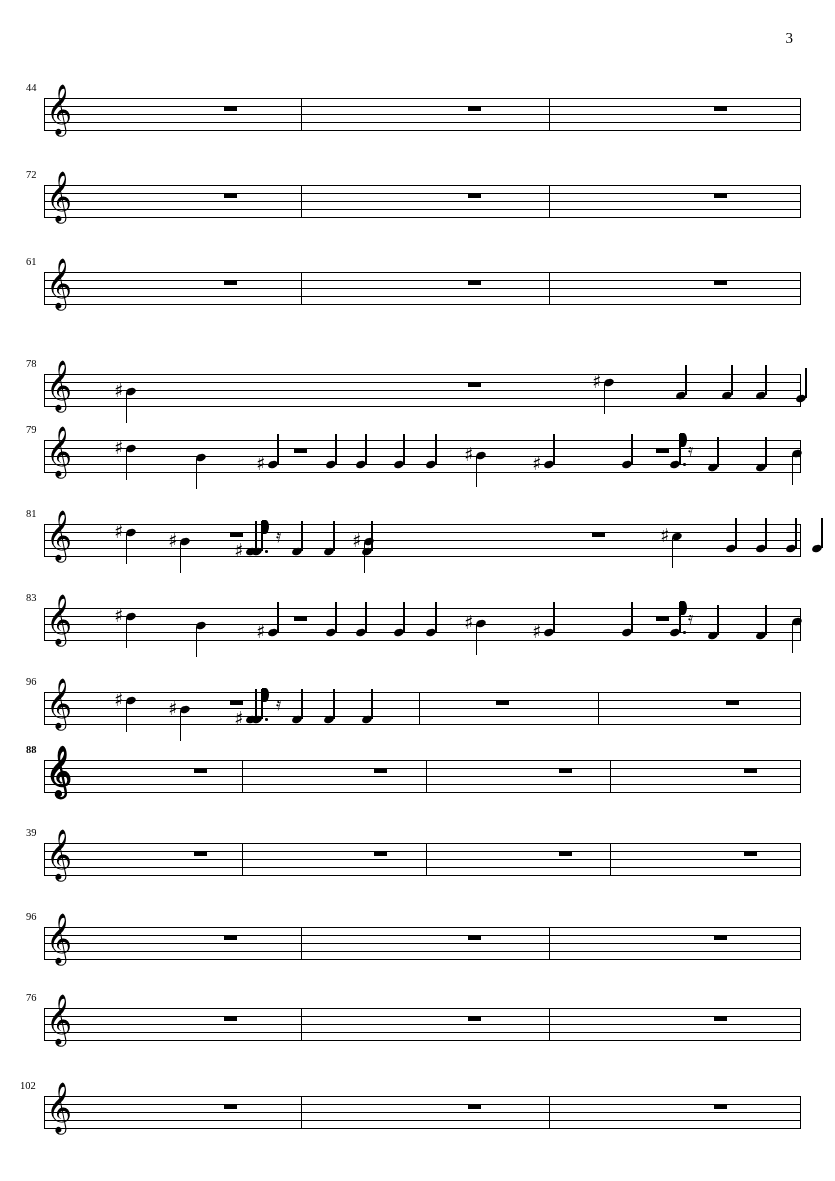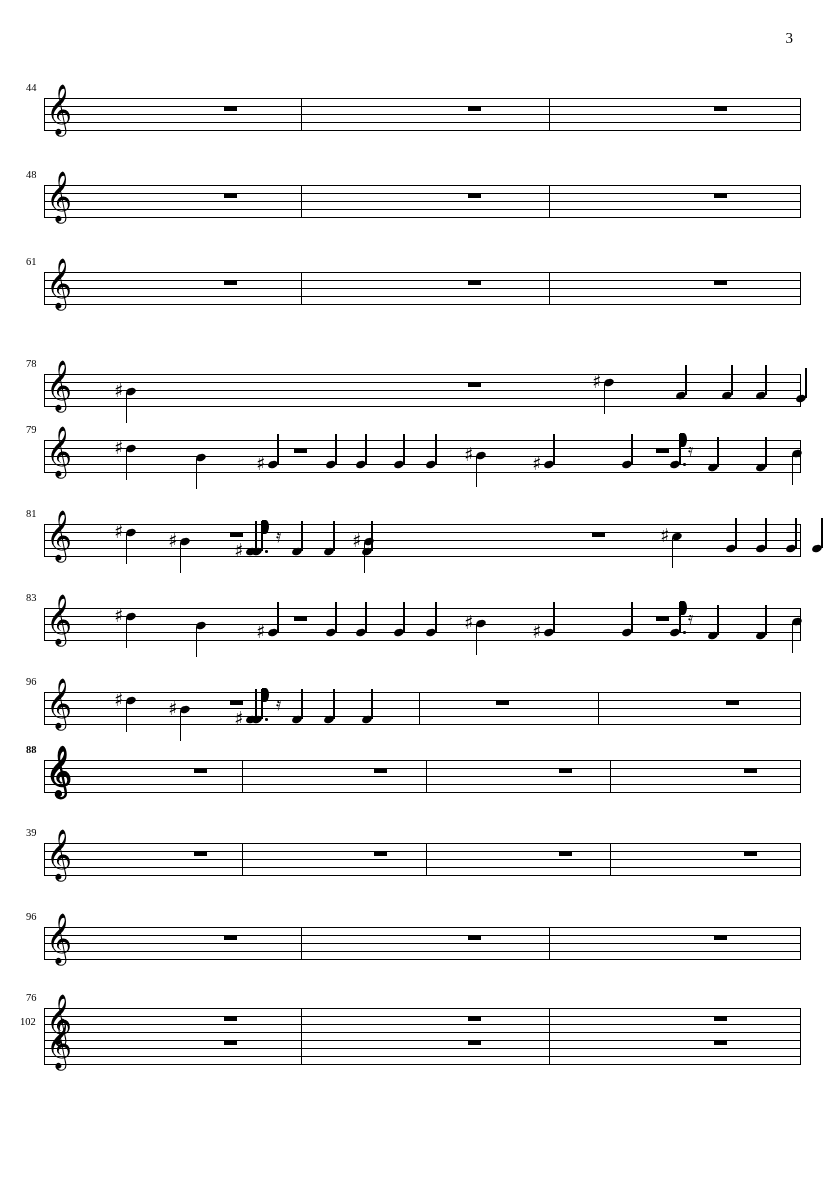--- a/index.html
+++ b/index.html
@@ -169,21 +169,21 @@
           <div class="line l0"></div>
           <div class="line l1"></div>
           <div class="line l2"></div>
           <div class="line l3"></div>
           <div class="line l4"></div>
         </div>
         <div class="barline" style="left: 0px;"></div>
         <div class="barline" style="left: 257px;"></div>
         <div class="barline" style="left: 505px;"></div>
         <div class="barline" style="left: 756px;"></div>
-        <div class="measure-number" style="left: -18px;">48</div>
+        <div class="measure-number" style="left: -18px;">72</div>
         <div class="clef">𝄞</div>
         <div class="rest" style="left: 180px;"></div>
         <div class="rest" style="left: 424px;"></div>
         <div class="rest" style="left: 670px;"></div>
       </div>
       <div class="system" style="top: 272px;">
         <div class="staff">
           <div class="line l0"></div>
           <div class="line l1"></div>
           <div class="line l2"></div>
@@ -592,21 +592,21 @@
         <div class="barline" style="left: 0px;"></div>
         <div class="barline" style="left: 257px;"></div>
         <div class="barline" style="left: 505px;"></div>
         <div class="barline" style="left: 756px;"></div>
         <div class="measure-number" style="left: -18px;">76</div>
         <div class="clef">𝄞</div>
         <div class="rest" style="left: 180px;"></div>
         <div class="rest" style="left: 424px;"></div>
         <div class="rest" style="left: 670px;"></div>
       </div>
-      <div class="system" style="top: 1032px;">
+      <div class="system" style="top: 1096px;">
         <div class="staff">
           <div class="line l0"></div>
           <div class="line l1"></div>
           <div class="line l2"></div>
           <div class="line l3"></div>
           <div class="line l4"></div>
         </div>
         <div class="barline" style="left: 0px;"></div>
         <div class="barline" style="left: 257px;"></div>
         <div class="barline" style="left: 505px;"></div>

